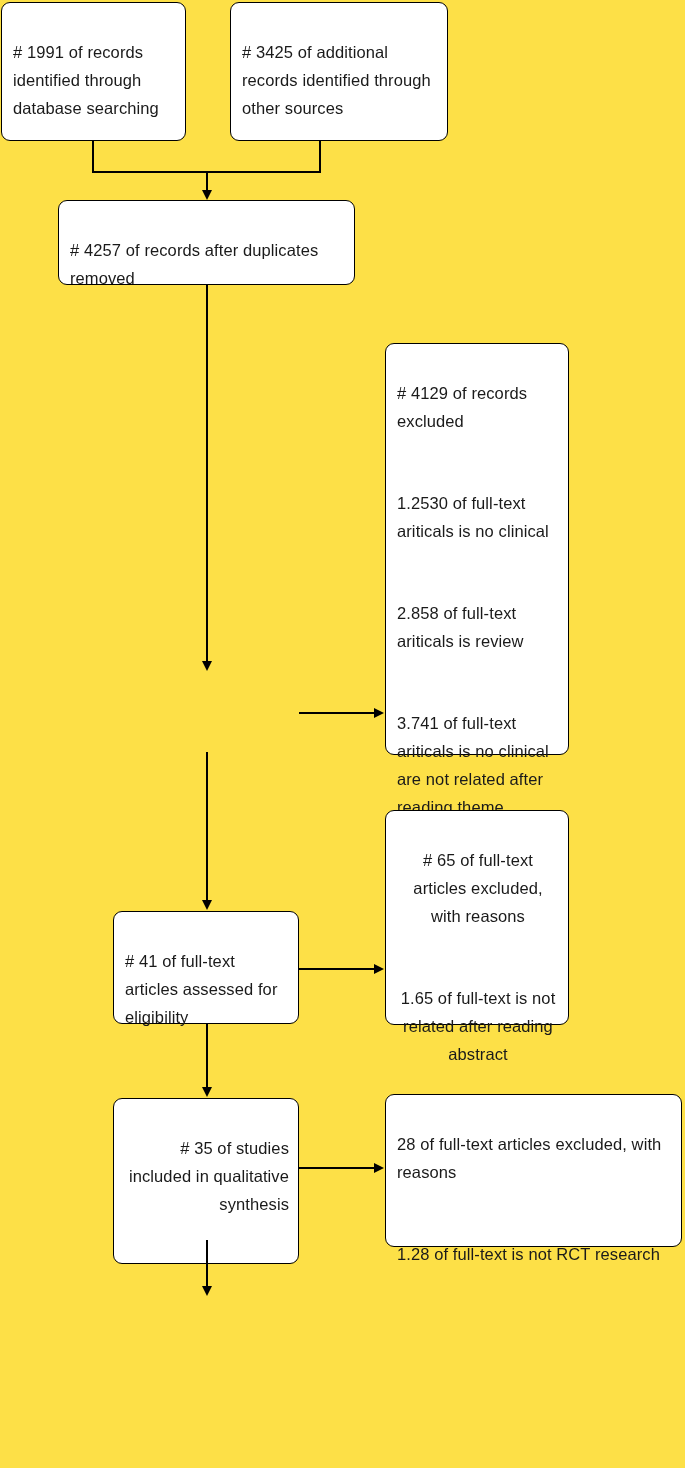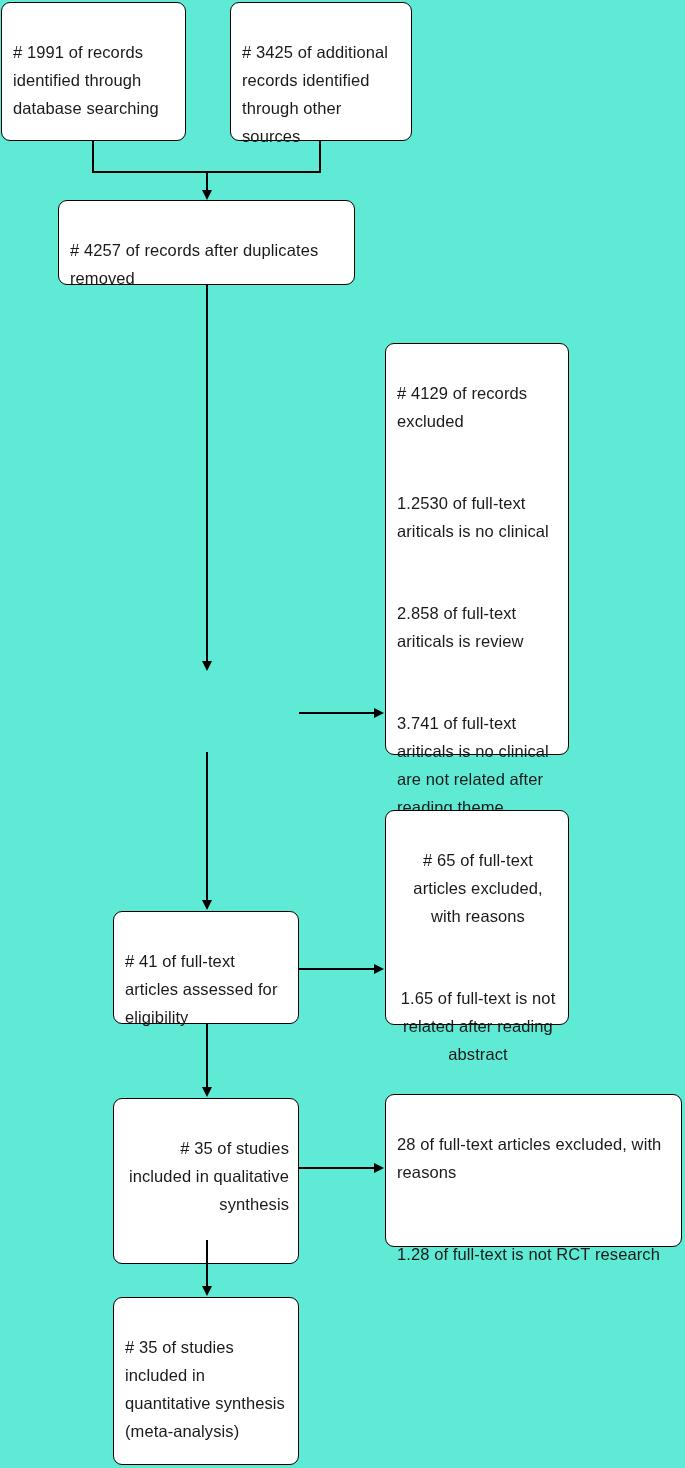--- a/index.html
+++ b/index.html
@@ -5,21 +5,21 @@
 <style>
   html, body {
     margin: 0;
     padding: 0;
     background: #ffffff;
   }
   #diagram {
     position: relative;
     width: 685px;
     height: 1468px;
-    background: #5eead4;
+    background: #fde047;
     font-family: "Liberation Sans", "DejaVu Sans", sans-serif;
     overflow: hidden;
   }
   .node {
     position: absolute;
     box-sizing: border-box;
     border: 1.6px solid #000000;
     border-radius: 9px;
     background: #ffffff;
     color: #1a1a1a;
@@ -60,21 +60,21 @@
 </style>
 </head>
 <body>
 
 <div id="diagram">
 
   <div class="node" style="left:1px; top:2px; width:185px; height:139px;">
     <span class="para"># 1991 of records identified through database searching</span>
   </div>
 
-  <div class="node" style="left:230px; top:2px; width:182px; height:139px;">
+  <div class="node" style="left:230px; top:2px; width:218px; height:139px;">
     <span class="para"># 3425 of additional records identified through other sources</span>
   </div>
 
   <div class="edge v" style="left:92px; top:141px; height:32px;"></div>
   <div class="edge v" style="left:319px; top:141px; height:32px;"></div>
   <div class="edge h" style="left:92px; top:171px; width:229px;"></div>
   <div class="edge v" style="left:206px; top:171px; height:22px;"></div>
   <div class="arrow-down" style="left:201.5px; top:190px;"></div>
 
   <div class="node" style="left:58px; top:200px; width:297px; height:85px;">
@@ -121,17 +121,14 @@
   <div class="node" style="left:113px; top:1098px; width:186px; height:166px;text-align:right;">
     <span class="para"># 35 of studies included in qualitative synthesis</span>
   </div>
 
   <div class="edge h" style="left:299px; top:1167px; width:76px;"></div>
   <div class="arrow-right" style="left:374px; top:1162.5px;"></div>
 
   <div class="edge v" style="left:206px; top:1240px; height:48px;"></div>
   <div class="arrow-down" style="left:201.5px; top:1286px;"></div>
 
-  <div class="node" style="left:113px; top:1297px; width:186px; height:168px;">
-    <span class="para"># 35 of studies included in quantitative synthesis (meta-analysis)</span>
-  </div>
 
 </div>
 
 </body></html>

